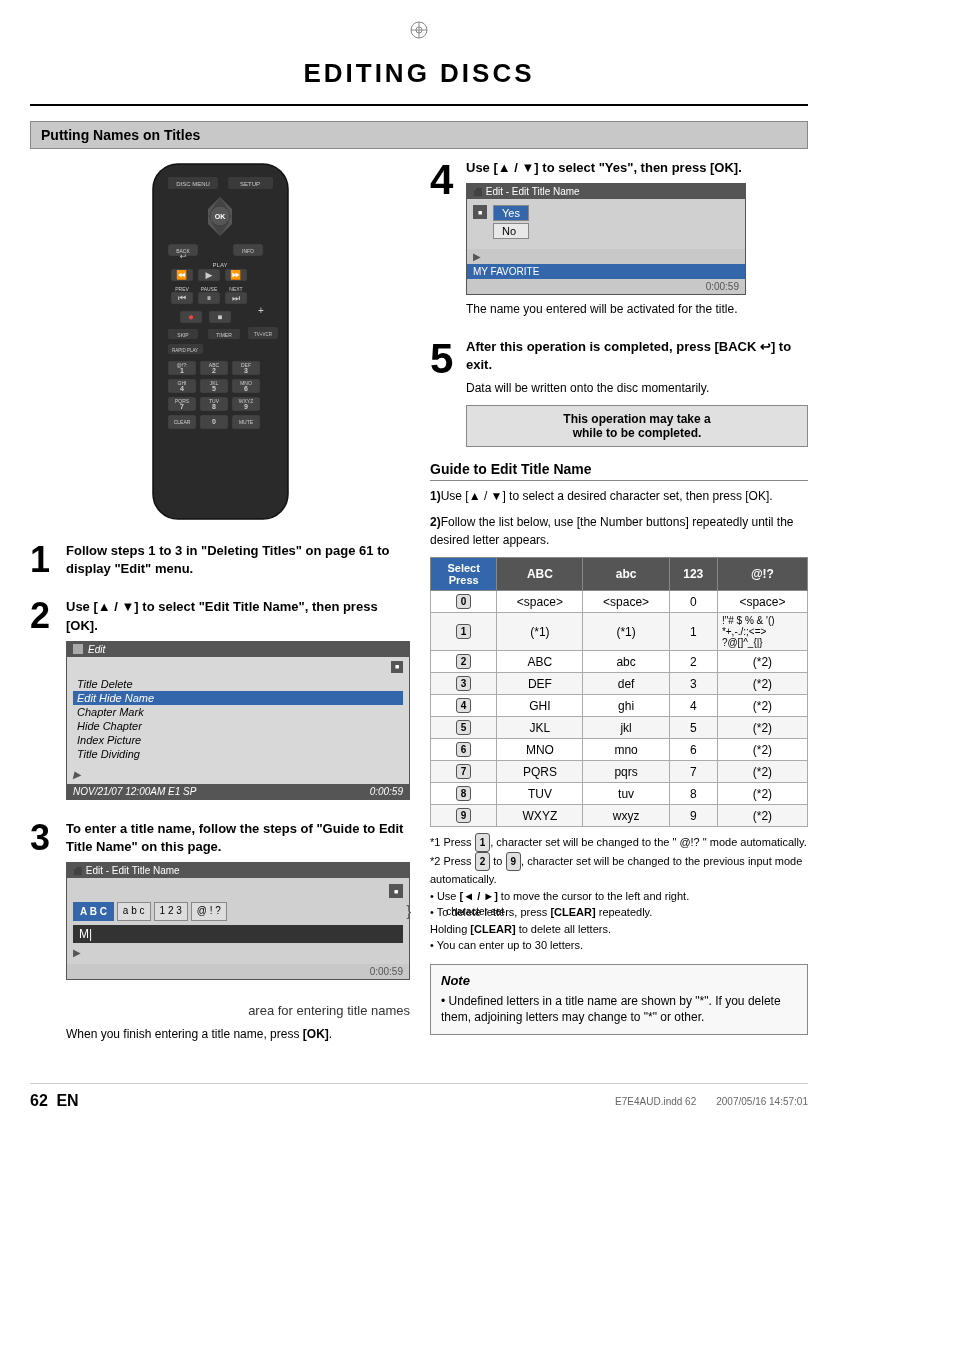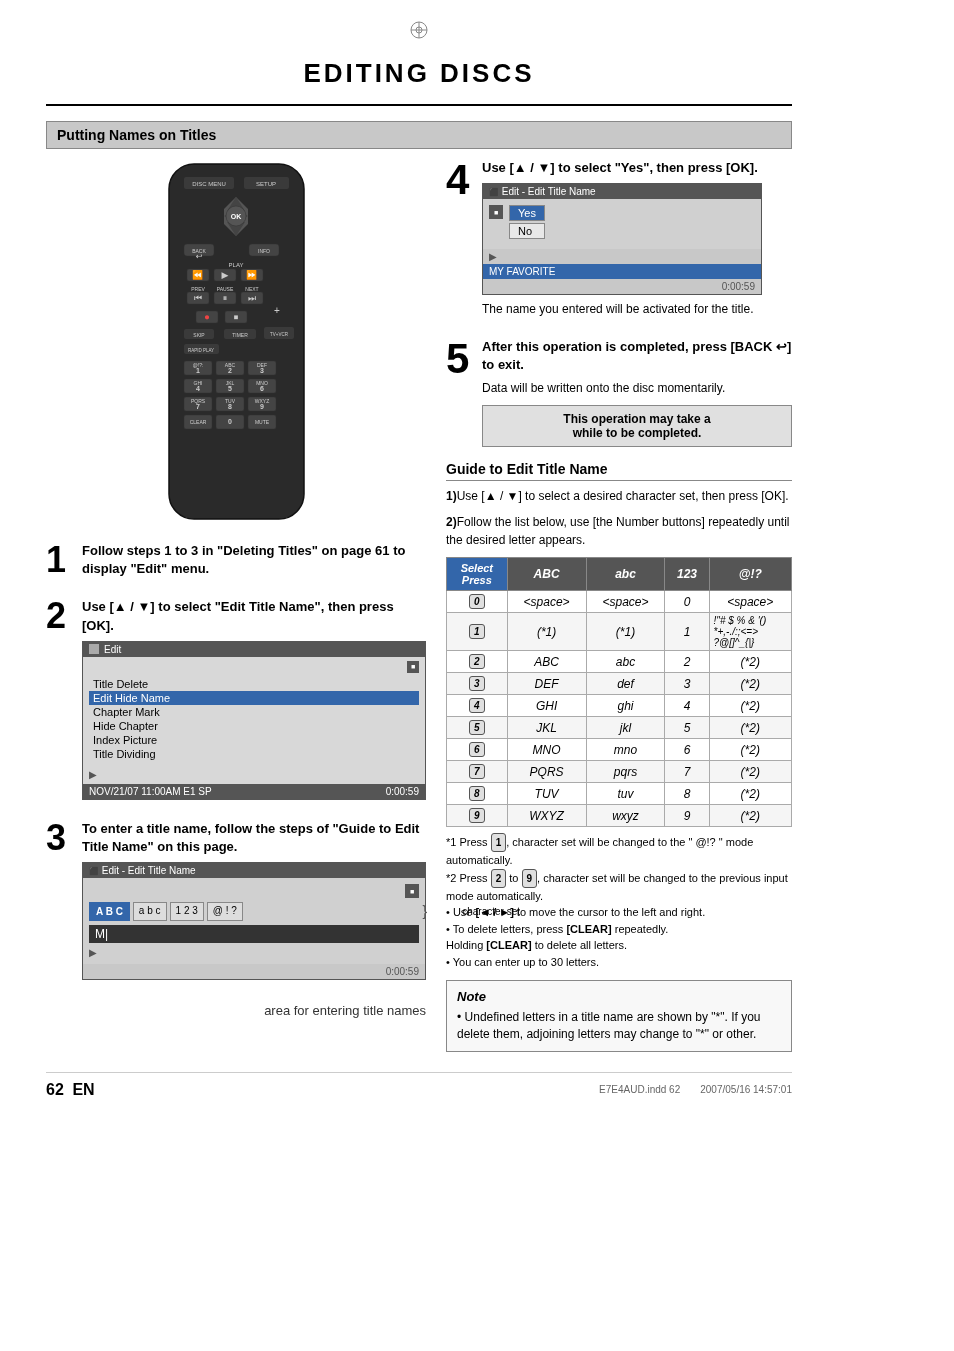--- a/index.html
+++ b/index.html
@@ -9,21 +9,21 @@
       background: #fff;
       font-family: Arial, Helvetica, sans-serif;
       font-size: 13px;
       color: #000;
       position: relative;
     }
 
     .page-container {
       width: 838px;
       min-height: 1351px;
-      padding: 20px 46px;
+      padding: 20px 30px;
       position: relative;
     }
 
     
     .page-header {
       text-align: center;
       padding: 10px 0 15px 0;
       border-bottom: 2px solid #000;
       margin-bottom: 15px;
     }
@@ -87,20 +87,21 @@
     .step-content p strong {
       font-weight: bold;
     }
 
     
     .screen-mockup {
       border: 1px solid #555;
       background: #fdba74;
       margin: 6px 0;
       font-size: 11px;
+      font-style: italic;
     }
     .screen-header {
       background: #555;
       color: #fff;
       padding: 2px 6px;
       font-size: 10px;
       display: flex;
       align-items: center;
       gap: 5px;
     }
@@ -207,21 +208,20 @@
     .guide-instructions strong {
       font-weight: bold;
     }
 
     
     .char-table {
       width: 100%;
       border-collapse: collapse;
       font-size: 12px;
       margin-bottom: 0;
-      font-style: italic;
     }
     .char-table th {
       background: #555;
       color: #fff;
       padding: 4px 6px;
       border: 1px solid #888;
       text-align: center;
     }
     .char-table th.select-press {
       background: #3366aa;
@@ -491,21 +491,21 @@
               </div>
               <div class="screen-menu-item">Title Delete</div>
               <div class="screen-menu-item selected">Edit Hide Name</div>
               <div class="screen-menu-item">Chapter Mark</div>
               <div class="screen-menu-item">Hide Chapter</div>
               <div class="screen-menu-item">Index Picture</div>
               <div class="screen-menu-item">Title Dividing</div>
               <div style="margin-top:8px; font-size:10px; color:#555;">▶</div>
             </div>
             <div class="screen-footer">
-              <span>NOV/21/07 11:00AM  E1 SP</span>
+              <span>NOV/21/07 12:00AM  E1 SP</span>
               <span>0:00:59</span>
             </div>
           </div>
         </div>
       </div>
 
       <div class="step-block">
         <div class="step-number">3</div>
         <div class="step-content">
           <p><strong>To enter a title name, follow the steps of "Guide to Edit Title Name" on this page.</strong></p>
@@ -533,20 +533,21 @@
               <span>0:00:59</span>
             </div>
 
             <div style="position:absolute; right:-95px; top:40px; display:flex; align-items:center; gap:3px;">
               <span style="font-size:14px; color:#555;">}</span>
               <span style="font-size:10px;margin-left:32px;">character set</span>
             </div>
           </div>
           <div style="height:14px;"></div>
           <p class="area-label">area for entering title names</p>
+          <p style="font-size:12px; margin-top:5px;">When you finish entering a title name, press <strong>[OK]</strong>.</p>
         </div>
       </div>
 
     </div>
 
     <div class="col-right">
 
       <div class="step-block">
         <div class="step-number" style="font-size:42px;">4</div>
         <div class="step-content">

